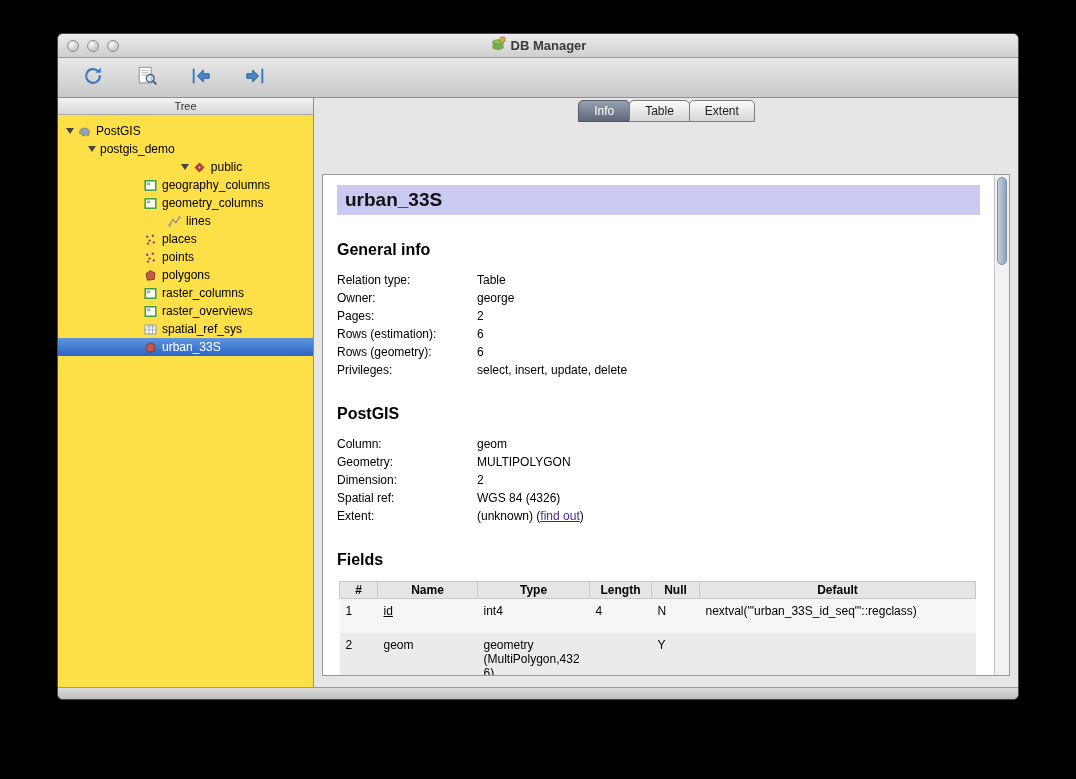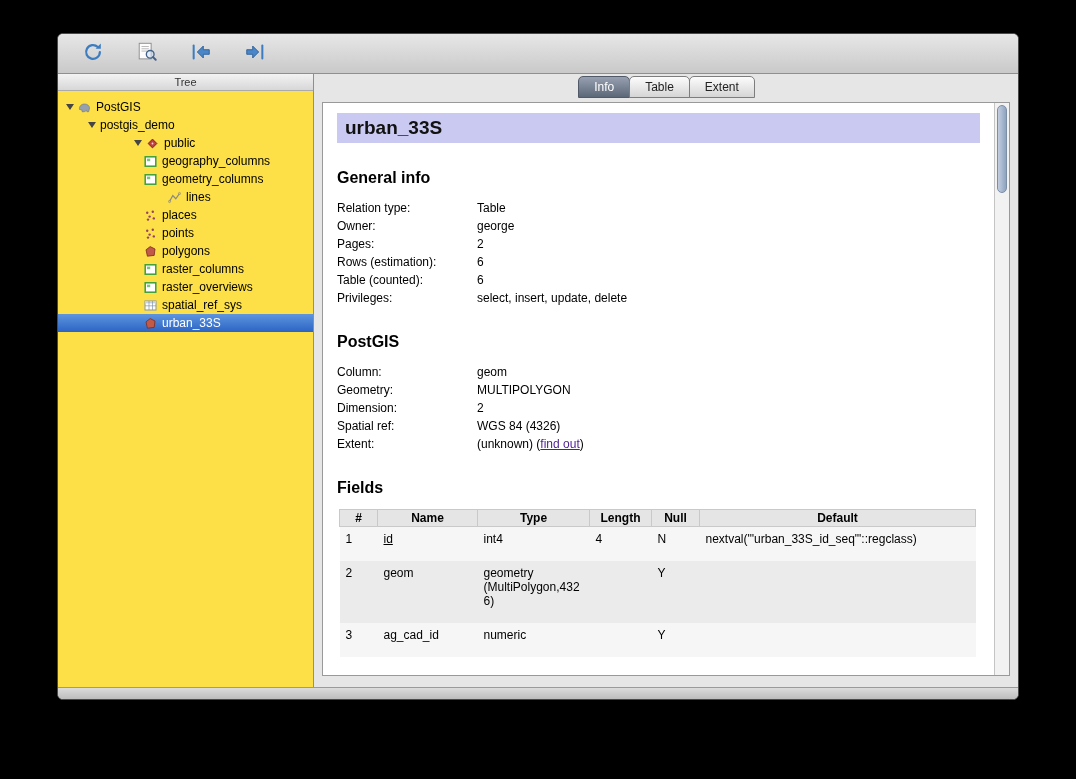--- a/index.html
+++ b/index.html
@@ -67,21 +67,21 @@
   }
   .disclosure {
     width:0; height:0; flex:0 0 auto;
     border-left:4px solid transparent; border-right:4px solid transparent;
     border-top:6px solid #454545; margin-right:4px;
   }
   .spacer { width:12px; flex:0 0 12px; }
   .tree-icon { width:14px; height:13px; flex:0 0 14px; margin-right:4px; display:inline-flex; }
   .tree-icon svg { display:block; }
   
-  .right-panel { flex:1; display:flex; flex-direction:column; min-width:0; }
+  .right-panel { flex:1; display:flex; flex-direction:column; min-width:0;gap:48px; }
   .tab-row {
     height:24px; flex:0 0 24px; display:flex; justify-content:center;
     align-items:flex-end; padding-top:2px;
   }
   .tab {
     font-size:12px; padding:3px 15px 3px 15px;
     background:linear-gradient(#fcfcfc,#d5d5d5);
     border:1px solid #7d7d7d; border-radius:5px 5px 0 0;
     color:#222; margin-right:-1px; cursor:default;
   }
@@ -130,20 +130,36 @@
     height:12px; flex:0 0 12px;
     background:linear-gradient(#dcdcdc,#bdbdbd);
     border-top:1px solid #9a9a9a;
   }
 </style>
 </head>
 <body>
 
 <div class="window">
 
+  <div class="titlebar">
+    <div class="traffic">
+      <span class="tl-btn"></span>
+      <span class="tl-btn"></span>
+      <span class="tl-btn"></span>
+    </div>
+    <div class="title">
+      <span><svg viewBox="0 0 16 16" width="16" height="16">
+            <ellipse cx="8" cy="11.5" rx="5.5" ry="2.2" fill="#5f8f3a"></ellipse>
+            <path d="M2.5 6v5.5c0 1.2 2.5 2.2 5.5 2.2s5.5-1 5.5-2.2V6" fill="#76ad4a"></path>
+            <ellipse cx="8" cy="6" rx="5.5" ry="2.2" fill="#8cc45c" stroke="#567f35" stroke-width=".6"></ellipse>
+            <rect x="10" y="1" width="5" height="5" rx="1" fill="#d8b24a" stroke="#8a6f2a" stroke-width=".6"></rect>
+          </svg></span>
+      <span>DB Manager</span>
+    </div>
+  </div>
 
   <div class="toolbar">
     <button class="tool-btn">
       <span><svg viewBox="0 0 24 24" width="22" height="22">
             <path d="M19.5 12a7.5 7.5 0 1 1-2.3-5.4" fill="none" stroke="#3d7cc0" stroke-width="2.4" stroke-linecap="round"></path>
             <path d="M20.5 2.8v5.6h-5.6z" fill="#3d7cc0"></path>
           </svg></span>
     </button>
     <button class="tool-btn">
       <span><svg viewBox="0 0 24 24" width="22" height="22">
@@ -180,21 +196,21 @@
               <svg viewBox="0 0 13 13" width="13" height="13">
                 <path d="M1.5 8.5C1 5.5 3 3 6.5 3c3 0 5 1.8 5 4 0 1.5-.8 2.5-.8 3.7H8.9l-.4-1.4-1.6 1.2-2.6.4-.5-2z" fill="#97a1ad" stroke="#6b7580" stroke-width=".6"></path>
               </svg>
             </span>
             <span class="tree-label">PostGIS</span>
           </div>
           <div class="tree-row" style="padding-left: 30px;">
             <span class="disclosure"></span>
             <span class="tree-label">postgis_demo</span>
           </div>
-          <div class="tree-row" style="padding-left: 76px;">
+          <div class="tree-row" style="padding-left: 52px; justify-content: center;">
             <span class="disclosure"></span>
             <span class="tree-icon">
               <svg viewBox="0 0 13 13" width="13" height="13">
                 <rect x="3.4" y="3.4" width="6.2" height="6.2" transform="rotate(45 6.5 6.5)" fill="#bf4040" stroke="#7d2020" stroke-width=".9"></rect>
                 <circle cx="6.5" cy="6.5" r=".9" fill="#f2d8d8"></circle>
               </svg>
             </span>
             <span class="tree-label">public</span>
           </div>
           <div class="tree-row" style="padding-left: 74px;">
@@ -317,21 +333,21 @@
       <div class="content-wrap">
         <div class="content">
           <div class="content-scroll">
             <div class="doc-title">urban_33S</div>
             <div class="section-heading">General info</div>
             <div>
                 <div class="info-row"><span class="info-label">Relation type:</span><span>Table</span></div>
                 <div class="info-row"><span class="info-label">Owner:</span><span>george</span></div>
                 <div class="info-row"><span class="info-label">Pages:</span><span>2</span></div>
                 <div class="info-row"><span class="info-label">Rows (estimation):</span><span>6</span></div>
-                <div class="info-row"><span class="info-label">Table (counted):</span><span>6</span></div>
+                <div class="info-row"><span class="info-label">Rows (geometry):</span><span>6</span></div>
                 <div class="info-row"><span class="info-label">Privileges:</span><span>select, insert, update, delete</span></div>
               </div>
             <div class="section-heading">PostGIS</div>
             <div>
                 <div class="info-row"><span class="info-label">Column:</span><span>geom</span></div>
                 <div class="info-row"><span class="info-label">Geometry:</span><span>MULTIPOLYGON</span></div>
                 <div class="info-row"><span class="info-label">Dimension:</span><span>2</span></div>
                 <div class="info-row"><span class="info-label">Spatial ref:</span><span>WGS 84 (4326)</span></div>
                 <div class="info-row"><span class="info-label">Extent:</span><span>(unknown) (</span><a href="#" class="link">find out</a><span>)</span></div>
               </div>

